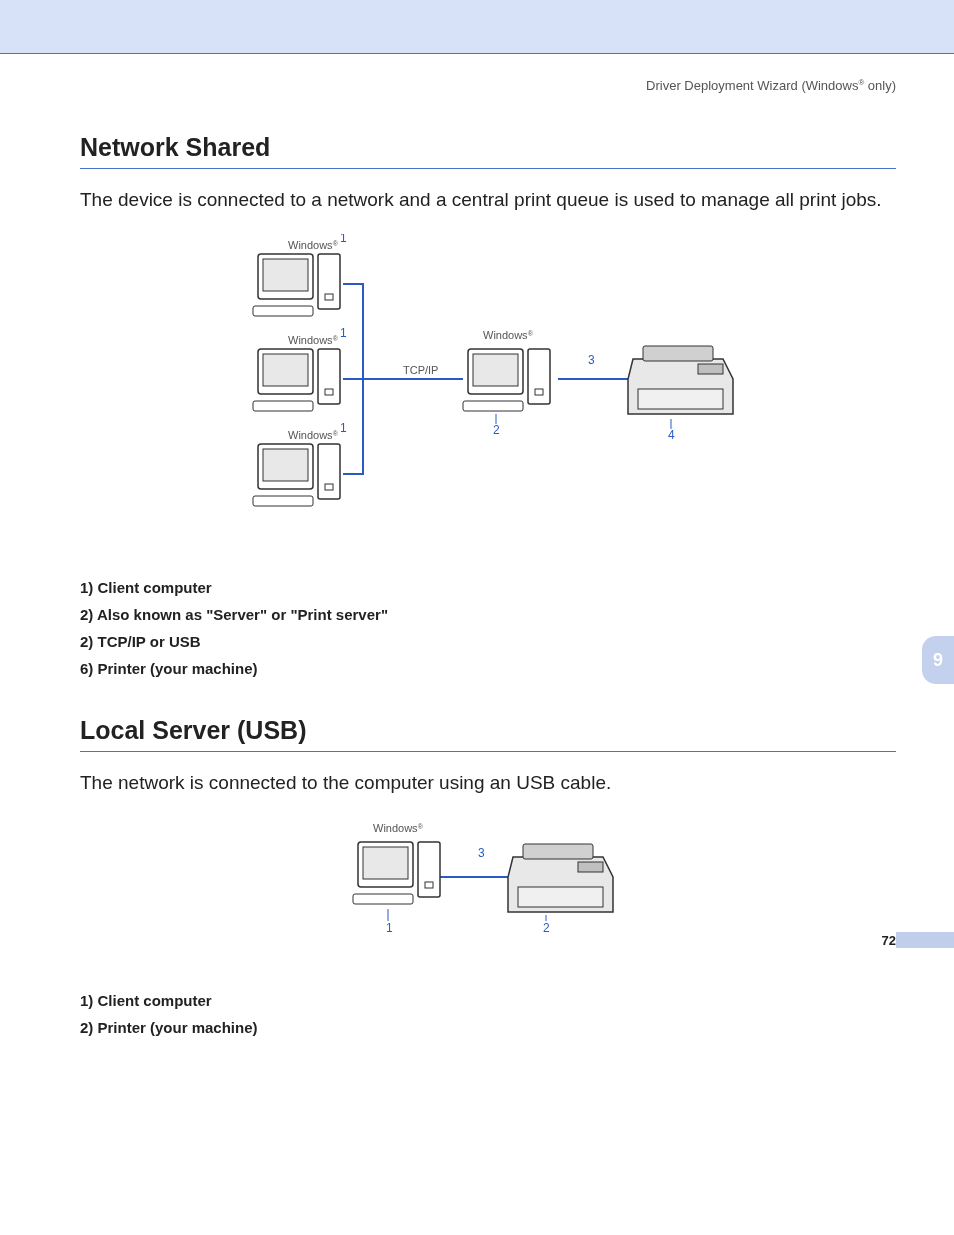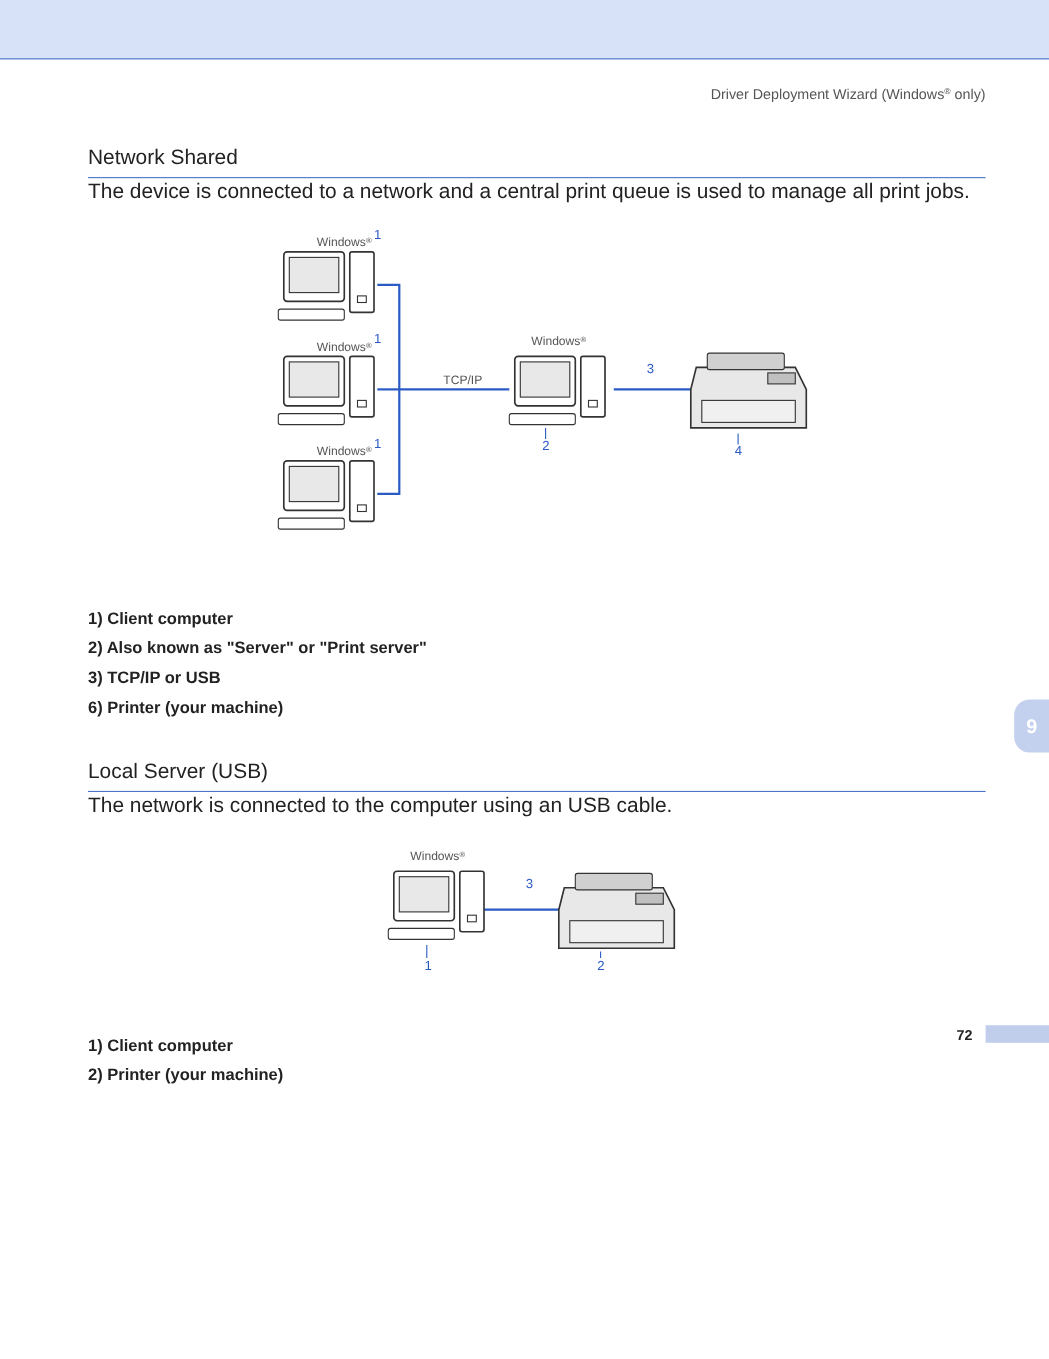--- a/index.html
+++ b/index.html
@@ -1,27 +1,27 @@
 <!DOCTYPE html>
 <html><head>
 <meta charset="utf-8">
 <style>
   * { box-sizing: border-box; margin: 0; padding: 0; }
   html, body { width: 954px; height: 1235px; font-family: Arial, Helvetica, sans-serif; background: #fff; }
   .top-bar { width: 100%; height: 54px; background: #d7e1f7; border-bottom: 1px solid #4a72c9; }
   .page { padding: 24px 58px 0 80px; position: relative; }
   .header-line { text-align: right; font-size: 13px; color: #555; margin-bottom: 40px; }
-  .section-title { font-size: 19px; font-weight: normal; color: #222; border-bottom: 1.5px solid #4a72c9; padding-bottom: 6px; margin-bottom: 0; }
+  .section-title { font-size: 25px; font-weight: bold; color: #222; border-bottom: 1.5px solid #4a72c9; padding-bottom: 6px; margin-bottom: 18px; }
   .body-text { font-size: 19px; color: #222; margin-bottom: 20px; line-height: 1.4; }
   .ol { list-style: none; margin-bottom: 34px; margin-top: 40px; }
   .ol li { font-size: 15px; font-weight: bold; color: #222; line-height: 1.8; }
   .diagram { display: block; margin: 0 auto 18px auto; }
   sup { font-size: 0.6em; vertical-align: super; }
   .chapter-tab { position: absolute; right: 0; top: 582px; width: 32px; height: 48px; background: #c3d1ee; border-radius: 14px 0 0 14px; color: #fff; font-size: 18px; font-weight: bold; display: flex; align-items: center; justify-content: center; }
-  .footer { position: absolute; bottom: 30px; right: 70px; font-size: 13px; font-weight: bold; color: #222; }
+  .footer { position: absolute; bottom: 30px; right: 58px; font-size: 13px; font-weight: bold; color: #222; }
   .footer-bar { position: absolute; bottom: 30px; right: 0; width: 58px; height: 16px; background: #4a72c9; opacity: 0.35; }
   .page-outer { position: relative; width: 954px; height: 924px; }
   .num-label { font-family: Arial; font-size: 12px; fill: #2a5bc4; }
   .txt-label { font-family: Arial; font-size: 11px; fill: #555; }
 </style>
 </head>
 <body>
 
 <div class="top-bar"></div>
 <div class="page-outer">
@@ -93,21 +93,21 @@
       <rect x="10" y="45" width="85" height="20" fill="#f0f0f0" stroke="#333"></rect>
       <rect x="70" y="20" width="25" height="10" fill="#c0c0c0" stroke="#333"></rect>
     </g>
     <text class="num-label" x="440" y="205">4</text>
     <line x1="443" y1="185" x2="443" y2="195" stroke="#2a5bc4" stroke-width="1"></line>
   </svg>
 
   <ul class="ol">
     <li>1) Client computer</li>
     <li>2) Also known as "Server" or "Print server"</li>
-    <li>3) TCP/IP or USB</li>
+    <li>2) TCP/IP or USB</li>
     <li>6) Printer (your machine)</li>
   </ul>
 
   <h2 class="section-title">Local Server (USB)</h2>
   <p class="body-text">The network is connected to the computer using an USB cable.</p>
 
   <svg class="diagram" width="300" height="130" viewBox="0 0 300 130">
     <line x1="100" y1="60" x2="170" y2="60" stroke="#2a5bc4" stroke-width="2"></line>
     <g transform="translate(20,25)">
       <rect x="0" y="0" width="55" height="45" rx="3" fill="#fff" stroke="#333" stroke-width="1.5"></rect>

